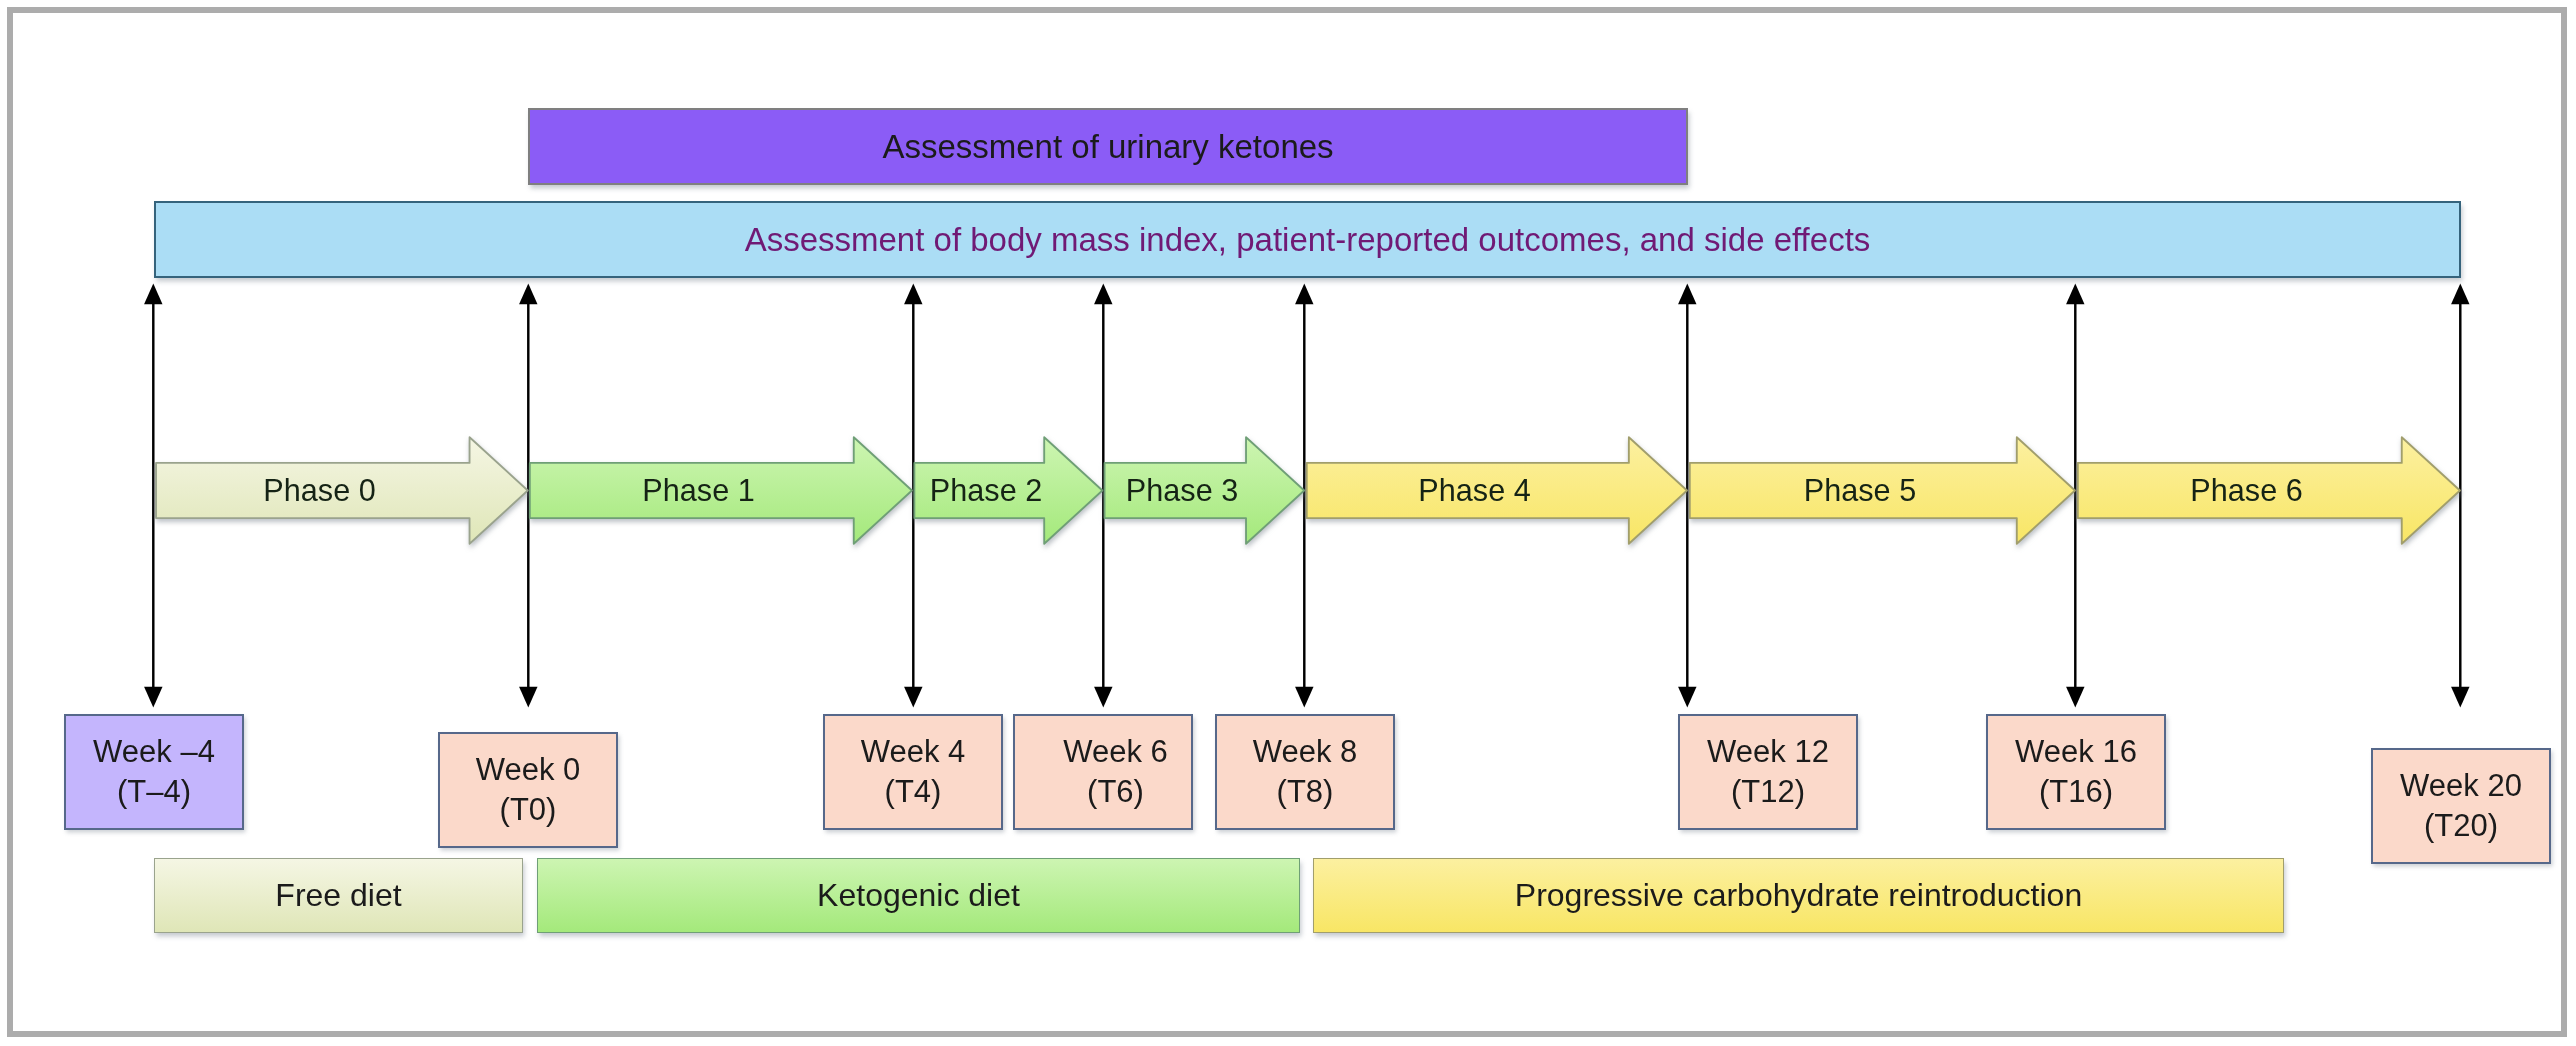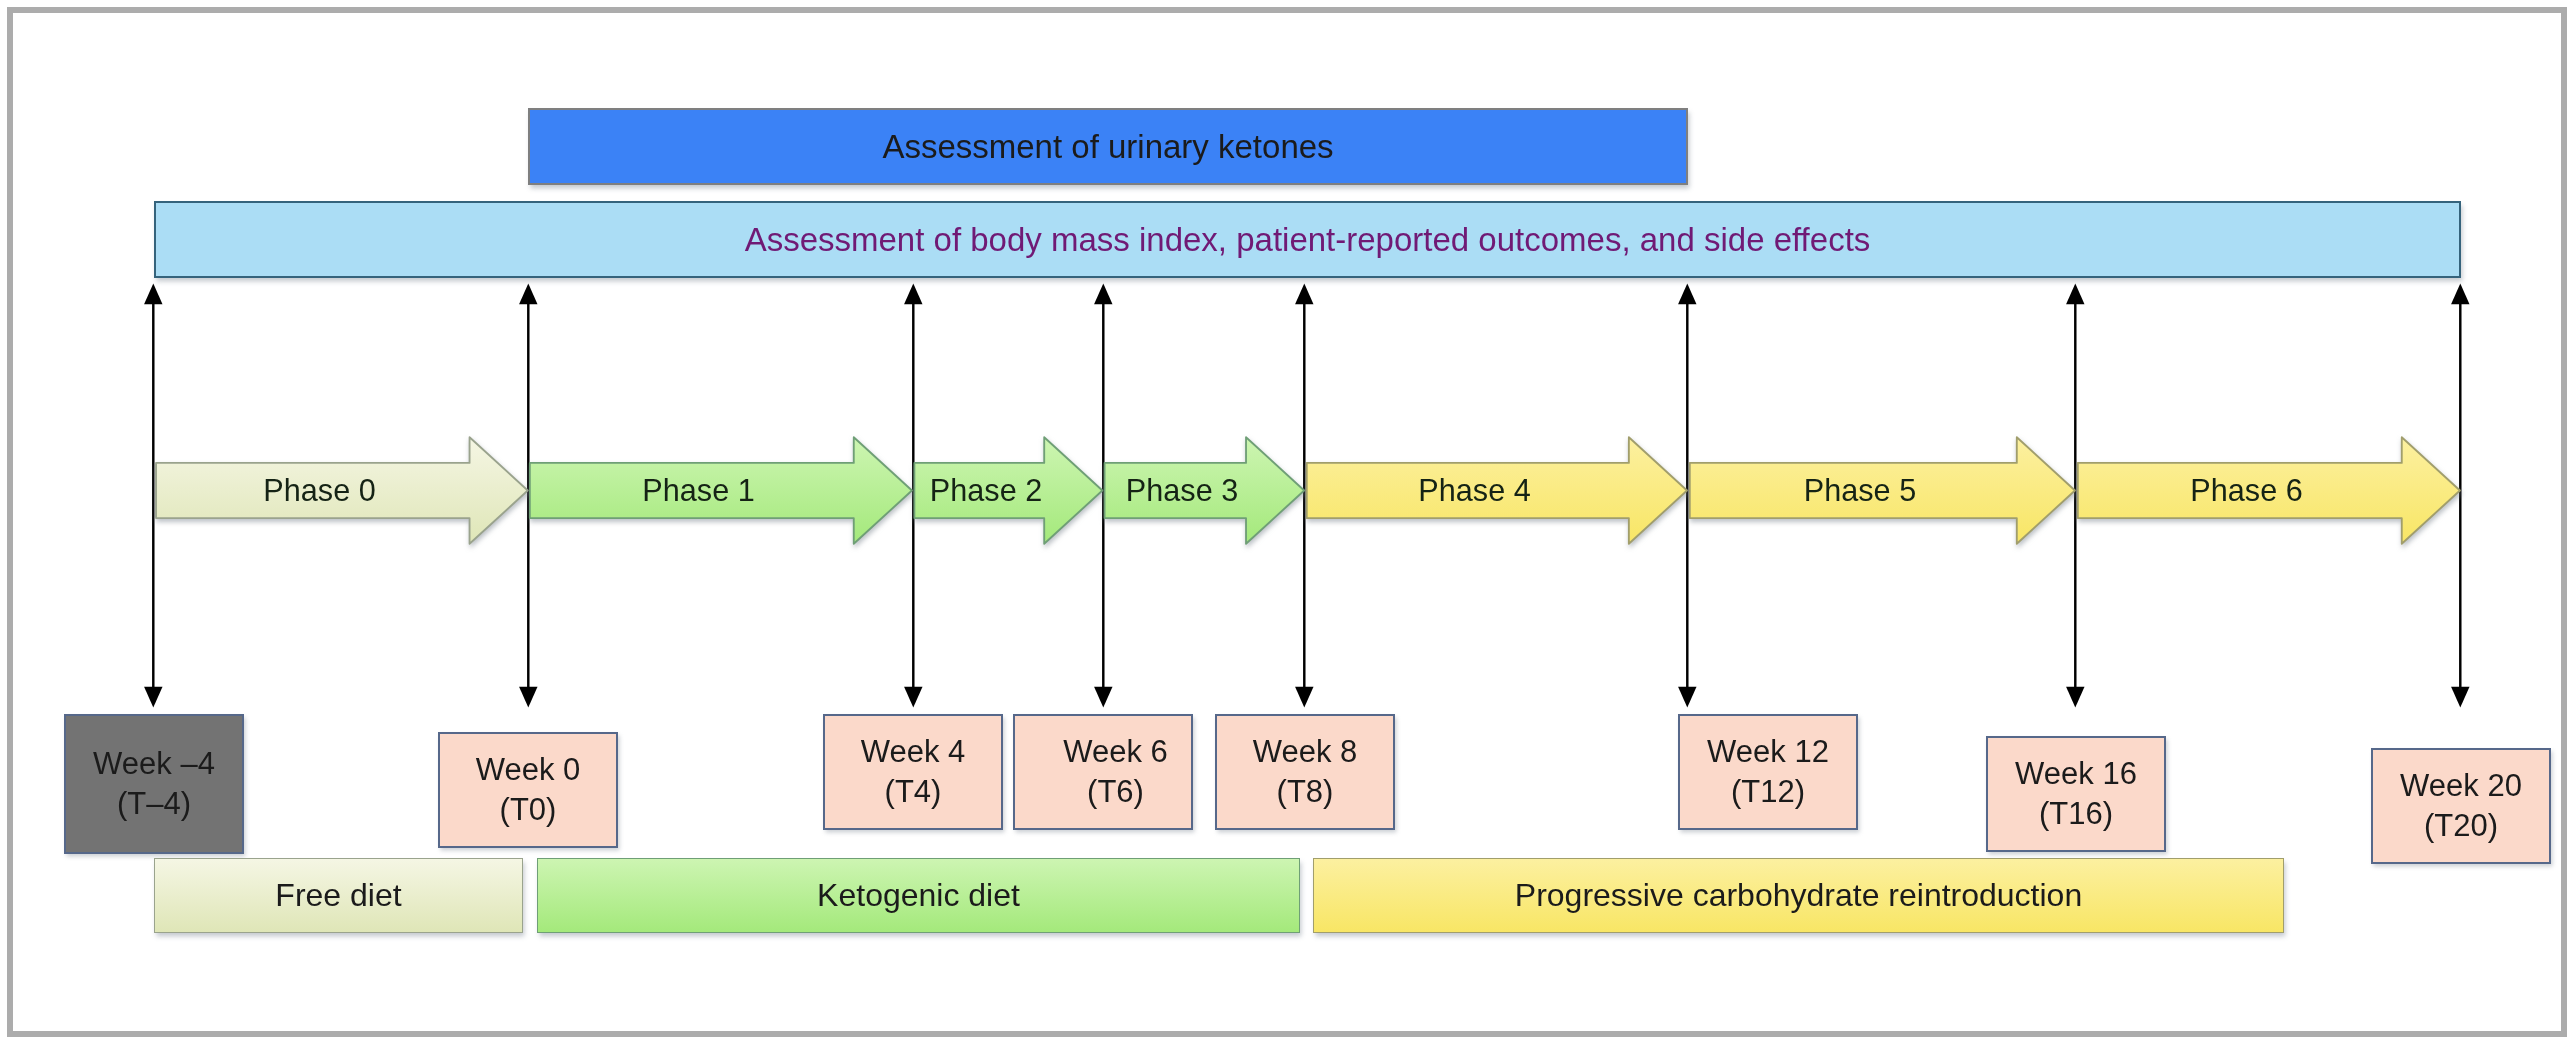--- a/index.html
+++ b/index.html
@@ -84,21 +84,21 @@
         <polygon points="20,2 5,36 35,36" fill="#000000"></polygon>
         <polygon points="20,692 5,658 35,658" fill="#000000"></polygon>
       </svg>
       <svg class="varrow" width="24.6" height="427" style="left: 2448px; top: 282px;" viewBox="0 0 40 694">
         <line x1="20" y1="32" x2="20" y2="662" stroke="#000000" stroke-width="4"></line>
         <polygon points="20,2 5,36 35,36" fill="#000000"></polygon>
         <polygon points="20,692 5,658 35,658" fill="#000000"></polygon>
       </svg>
     </div>
   <div id="layer-bars">
-      <div class="hbar" style="left: 528px; width: 1160px; top: 108px; height: 77px; background: #3b82f6; border: 2.5px solid rgb(127, 127, 127); color: rgb(27, 27, 27);">
+      <div class="hbar" style="left: 528px; width: 1160px; top: 108px; height: 77px; background: #8b5cf6; border: 2.5px solid rgb(127, 127, 127); color: rgb(27, 27, 27);">
         <span>Assessment of urinary ketones</span>
       </div>
       <div class="hbar" style="left: 154px; width: 2307px; top: 201px; height: 77px; background: rgb(171, 221, 245); border: 2.5px solid rgb(53, 99, 124); color: #701a75;">
         <span>Assessment of body mass index, patient-reported outcomes, and side effects</span>
       </div>
     </div>
   <div id="layer-phases">
       <svg class="phasearrow" width="377" height="109" style="left: 154px; top: 436px;" viewBox="0 0 613 178">
         <defs>
           <linearGradient id="grad0" x1="0" y1="0" x2="0" y2="1">
@@ -164,21 +164,21 @@
           <linearGradient id="grad6" x1="0" y1="0" x2="0" y2="1">
             <stop offset="0%" stop-color="#FCF0A0"></stop>
             <stop offset="100%" stop-color="#F8E665"></stop>
           </linearGradient>
         </defs>
         <polygon points="2,44 531,44 531,2 626,89 531,176 531,134 2,134" fill="url(#grad6)" stroke="#a19e6c" stroke-width="3" stroke-linejoin="round"></polygon>
         <text x="277.5" y="89" text-anchor="middle" dominant-baseline="central">Phase 6</text>
       </svg>
     </div>
   <div id="layer-weeks">
-      <div class="weekbox" style="left: 64px; top: 714px; width: 180px; height: 140px; background: #737373; border: 2.5px solid rgb(86, 104, 138);">
+      <div class="weekbox" style="left: 64px; top: 714px; width: 180px; height: 116px; background: #c4b5fd; border: 2.5px solid rgb(86, 104, 138);">
         <span>Week –4</span>
         <span>(T–4)</span>
       </div>
       <div class="weekbox" style="left: 438px; top: 732px; width: 180px; height: 116px; background: rgb(251, 217, 202); border: 2.5px solid rgb(86, 104, 138);">
         <span>Week 0</span>
         <span>(T0)</span>
       </div>
       <div class="weekbox" style="left: 823px; top: 714px; width: 180px; height: 116px; background: rgb(251, 217, 202); border: 2.5px solid rgb(86, 104, 138);">
         <span>Week 4</span>
         <span>(T4)</span>
@@ -188,21 +188,21 @@
         <span>(T6)</span>
       </div>
       <div class="weekbox" style="left: 1215px; top: 714px; width: 180px; height: 116px; background: rgb(251, 217, 202); border: 2.5px solid rgb(86, 104, 138);">
         <span>Week 8</span>
         <span>(T8)</span>
       </div>
       <div class="weekbox" style="left: 1678px; top: 714px; width: 180px; height: 116px; background: rgb(251, 217, 202); border: 2.5px solid rgb(86, 104, 138);">
         <span>Week 12</span>
         <span>(T12)</span>
       </div>
-      <div class="weekbox" style="left: 1986px; top: 736px; width: 180px; height: 116px; background: rgb(251, 217, 202); border: 2.5px solid rgb(86, 104, 138);">
+      <div class="weekbox" style="left: 1986px; top: 714px; width: 180px; height: 116px; background: rgb(251, 217, 202); border: 2.5px solid rgb(86, 104, 138);">
         <span>Week 16</span>
         <span>(T16)</span>
       </div>
       <div class="weekbox" style="left: 2371px; top: 748px; width: 180px; height: 116px; background: rgb(251, 217, 202); border: 2.5px solid rgb(86, 104, 138);">
         <span>Week 20</span>
         <span>(T20)</span>
       </div>
     </div>
   <div id="layer-diets">
       <div class="dietbar" style="left: 154px; width: 369px; top: 858px; height: 75px; background: linear-gradient(rgb(245, 246, 228), rgb(223, 230, 183)); border: 1.8px solid rgb(154, 163, 141);">

